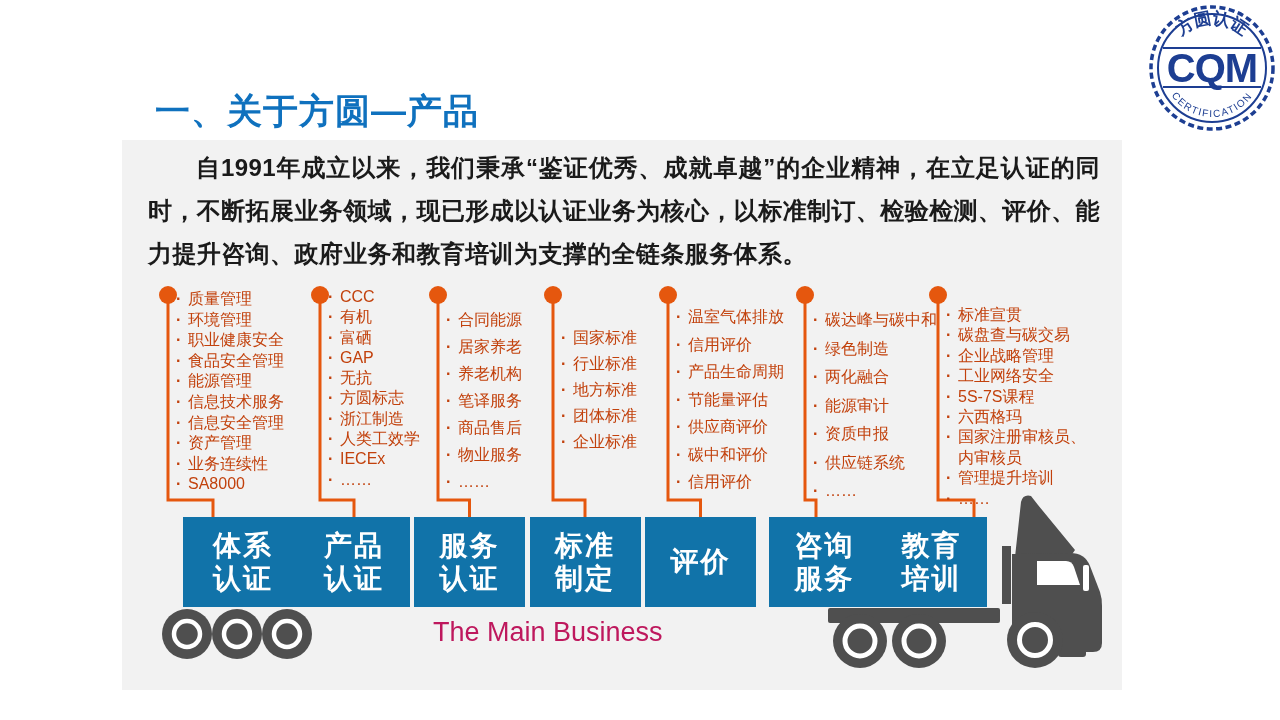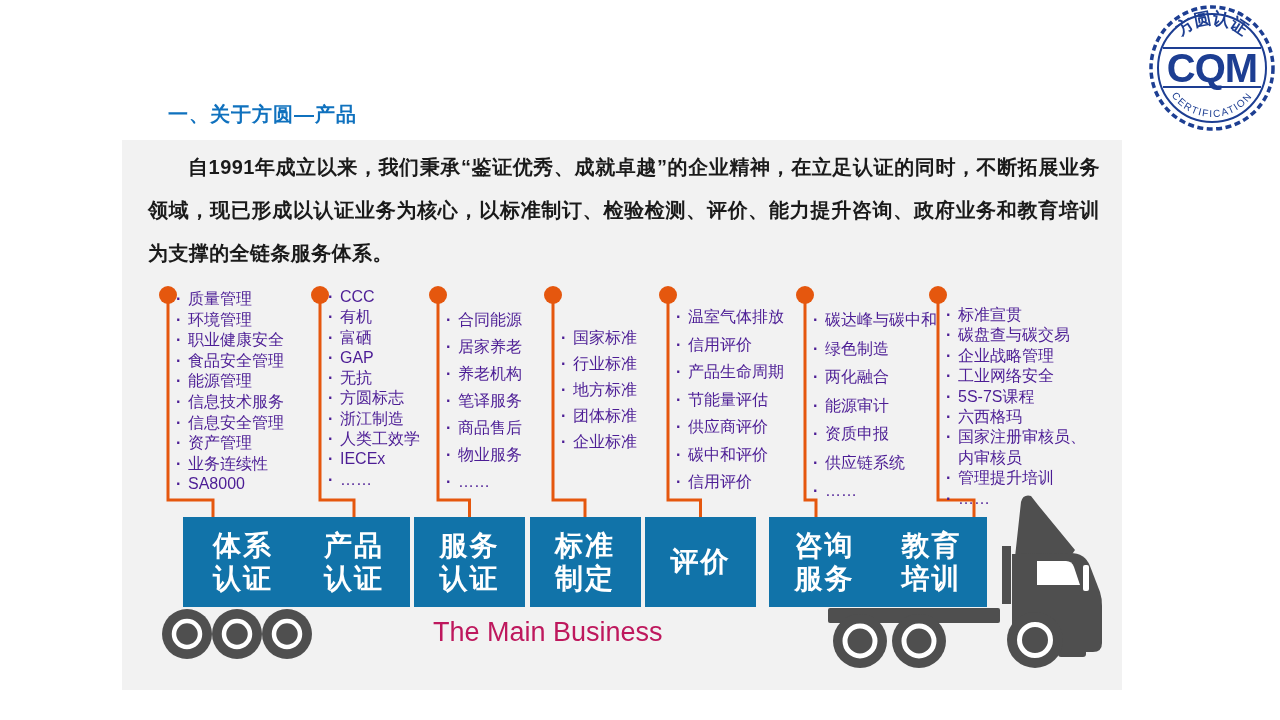--- a/index.html
+++ b/index.html
@@ -5,44 +5,44 @@
   :root{
     --title-blue:#0F71BE; --panel-gray:#F2F2F2; --box-blue:#1173A9;
     --accent:#E5570E; --truck-gray:#4F4F4F; --logo-navy:#1D3E92;
   }
   html,body{margin:0;padding:0;}
   body{
     width:1280px;height:720px;background:#ffffff;position:relative;overflow:hidden;
     font-family:"Liberation Sans","DejaVu Sans",sans-serif;
   }
   .title{
-    position:absolute;left:155px;top:88px;margin:13px;
-    font-size:20px;font-weight:bold;color:var(--title-blue);letter-spacing:1px;white-space:nowrap;
+    position:absolute;left:155px;top:88px;margin:0;
+    font-size:35px;font-weight:bold;color:var(--title-blue);letter-spacing:1px;white-space:nowrap;
   }
   .logo{position:absolute;left:1146px;top:2px;width:132px;height:132px;}
   .lg-stroke{stroke:var(--logo-navy);fill:none;}
   .lg-fill{fill:var(--logo-navy);}
   .panel{
     position:absolute;left:122px;top:140px;width:1000px;height:550px;
     background:var(--panel-gray);
   }
   .intro{
     position:absolute;left:26px;top:6px;width:952px;margin:0;
-    font-size:20px;font-weight:bold;color:#1a1a1a;line-height:43px;
+    font-size:24px;font-weight:bold;color:#1a1a1a;line-height:43px;
     text-align:justify;text-indent:2em;letter-spacing:0.4px;
   }
   .overlay{position:absolute;left:0;top:0;width:1000px;height:550px;pointer-events:none;}
   .conn{stroke:var(--accent);stroke-width:3;fill:none;}
   .dot{fill:var(--accent);}
   .gray{fill:var(--truck-gray);}
   .tire{fill:var(--truck-gray);}
   .rim{fill:none;stroke:#ffffff;stroke-width:5;}
   .rim-s{fill:none;stroke:#ffffff;stroke-width:4.5;}
   .white{fill:#ffffff;}
-  .col{position:absolute;font-size:16px;color:#4c1d95;z-index:2;}
+  .col{position:absolute;font-size:16px;color:#c2410c;z-index:2;}
   .li{position:relative;padding-left:13px;}
   .li::before{content:"·";position:absolute;left:1px;font-weight:bold;}
   .box{
     position:absolute;top:377px;height:90px;background:var(--box-blue);
     color:#ffffff;font-weight:bold;font-size:28px;letter-spacing:2px;
     display:flex;flex-direction:column;align-items:center;justify-content:center;
     line-height:1.18;text-align:center;z-index:2;
   }
   .caption{
     position:absolute;left:311px;top:477px;font-size:27px;color:#be185d;white-space:nowrap;

